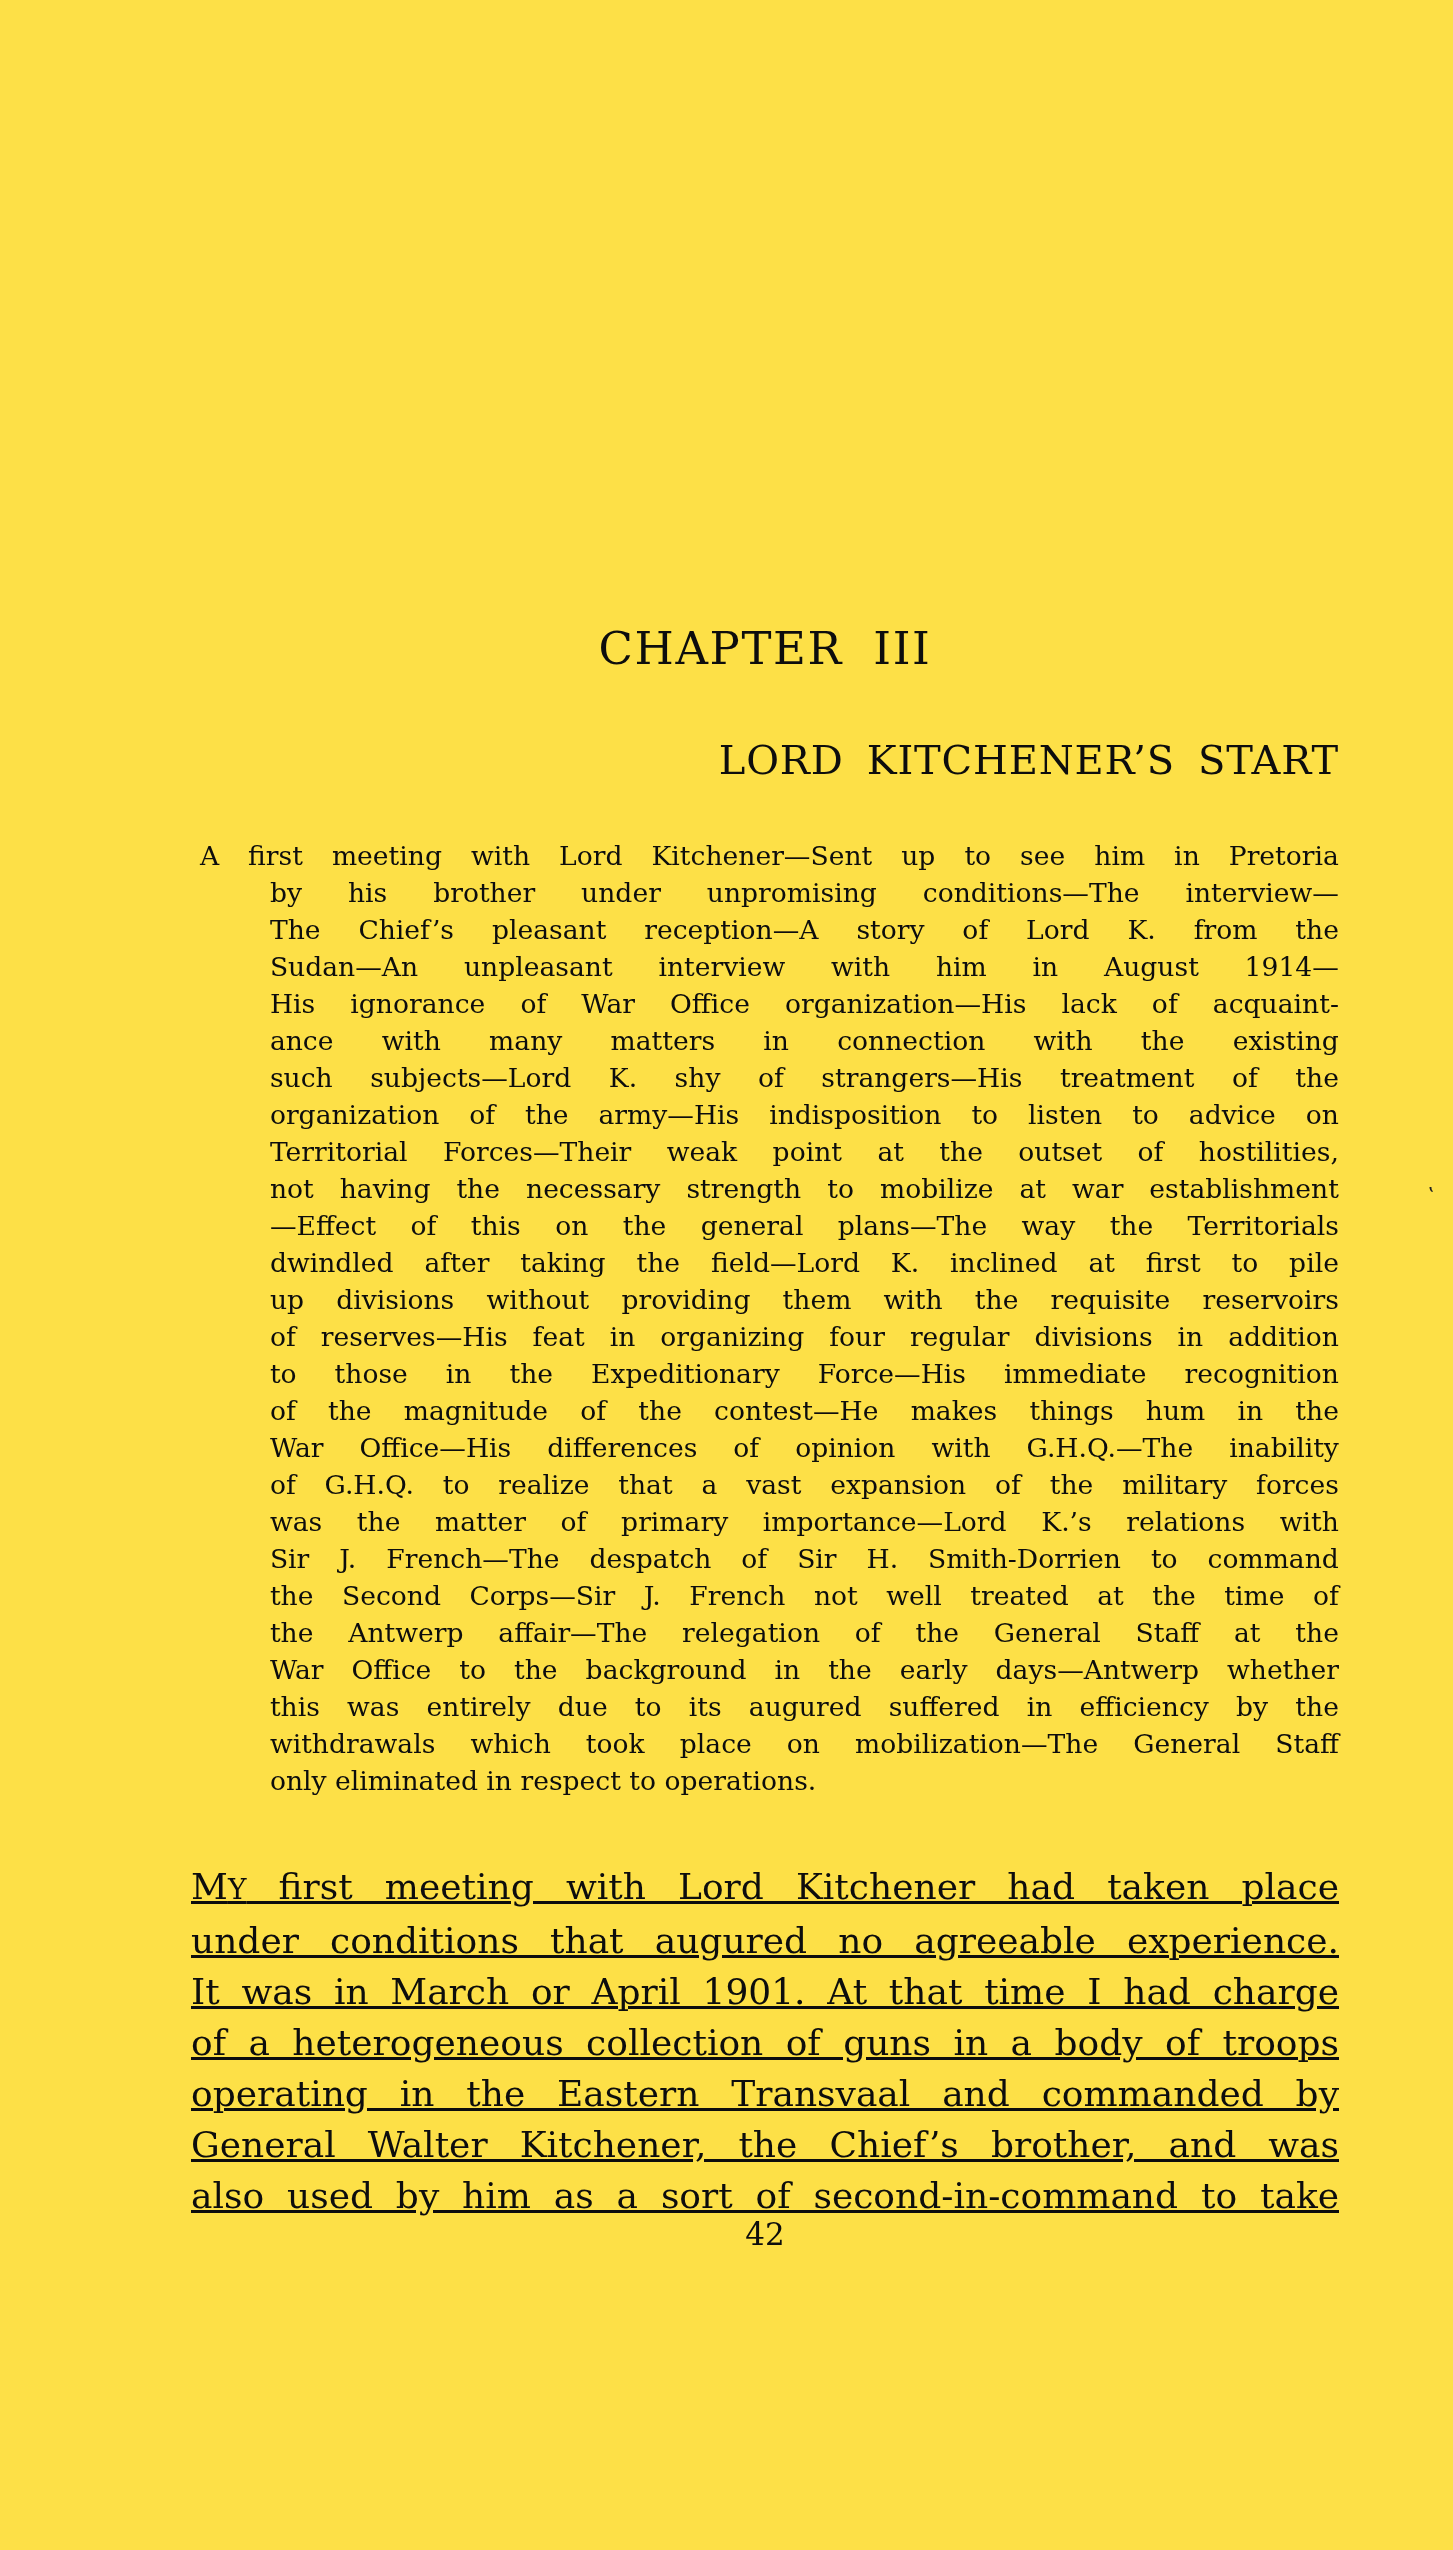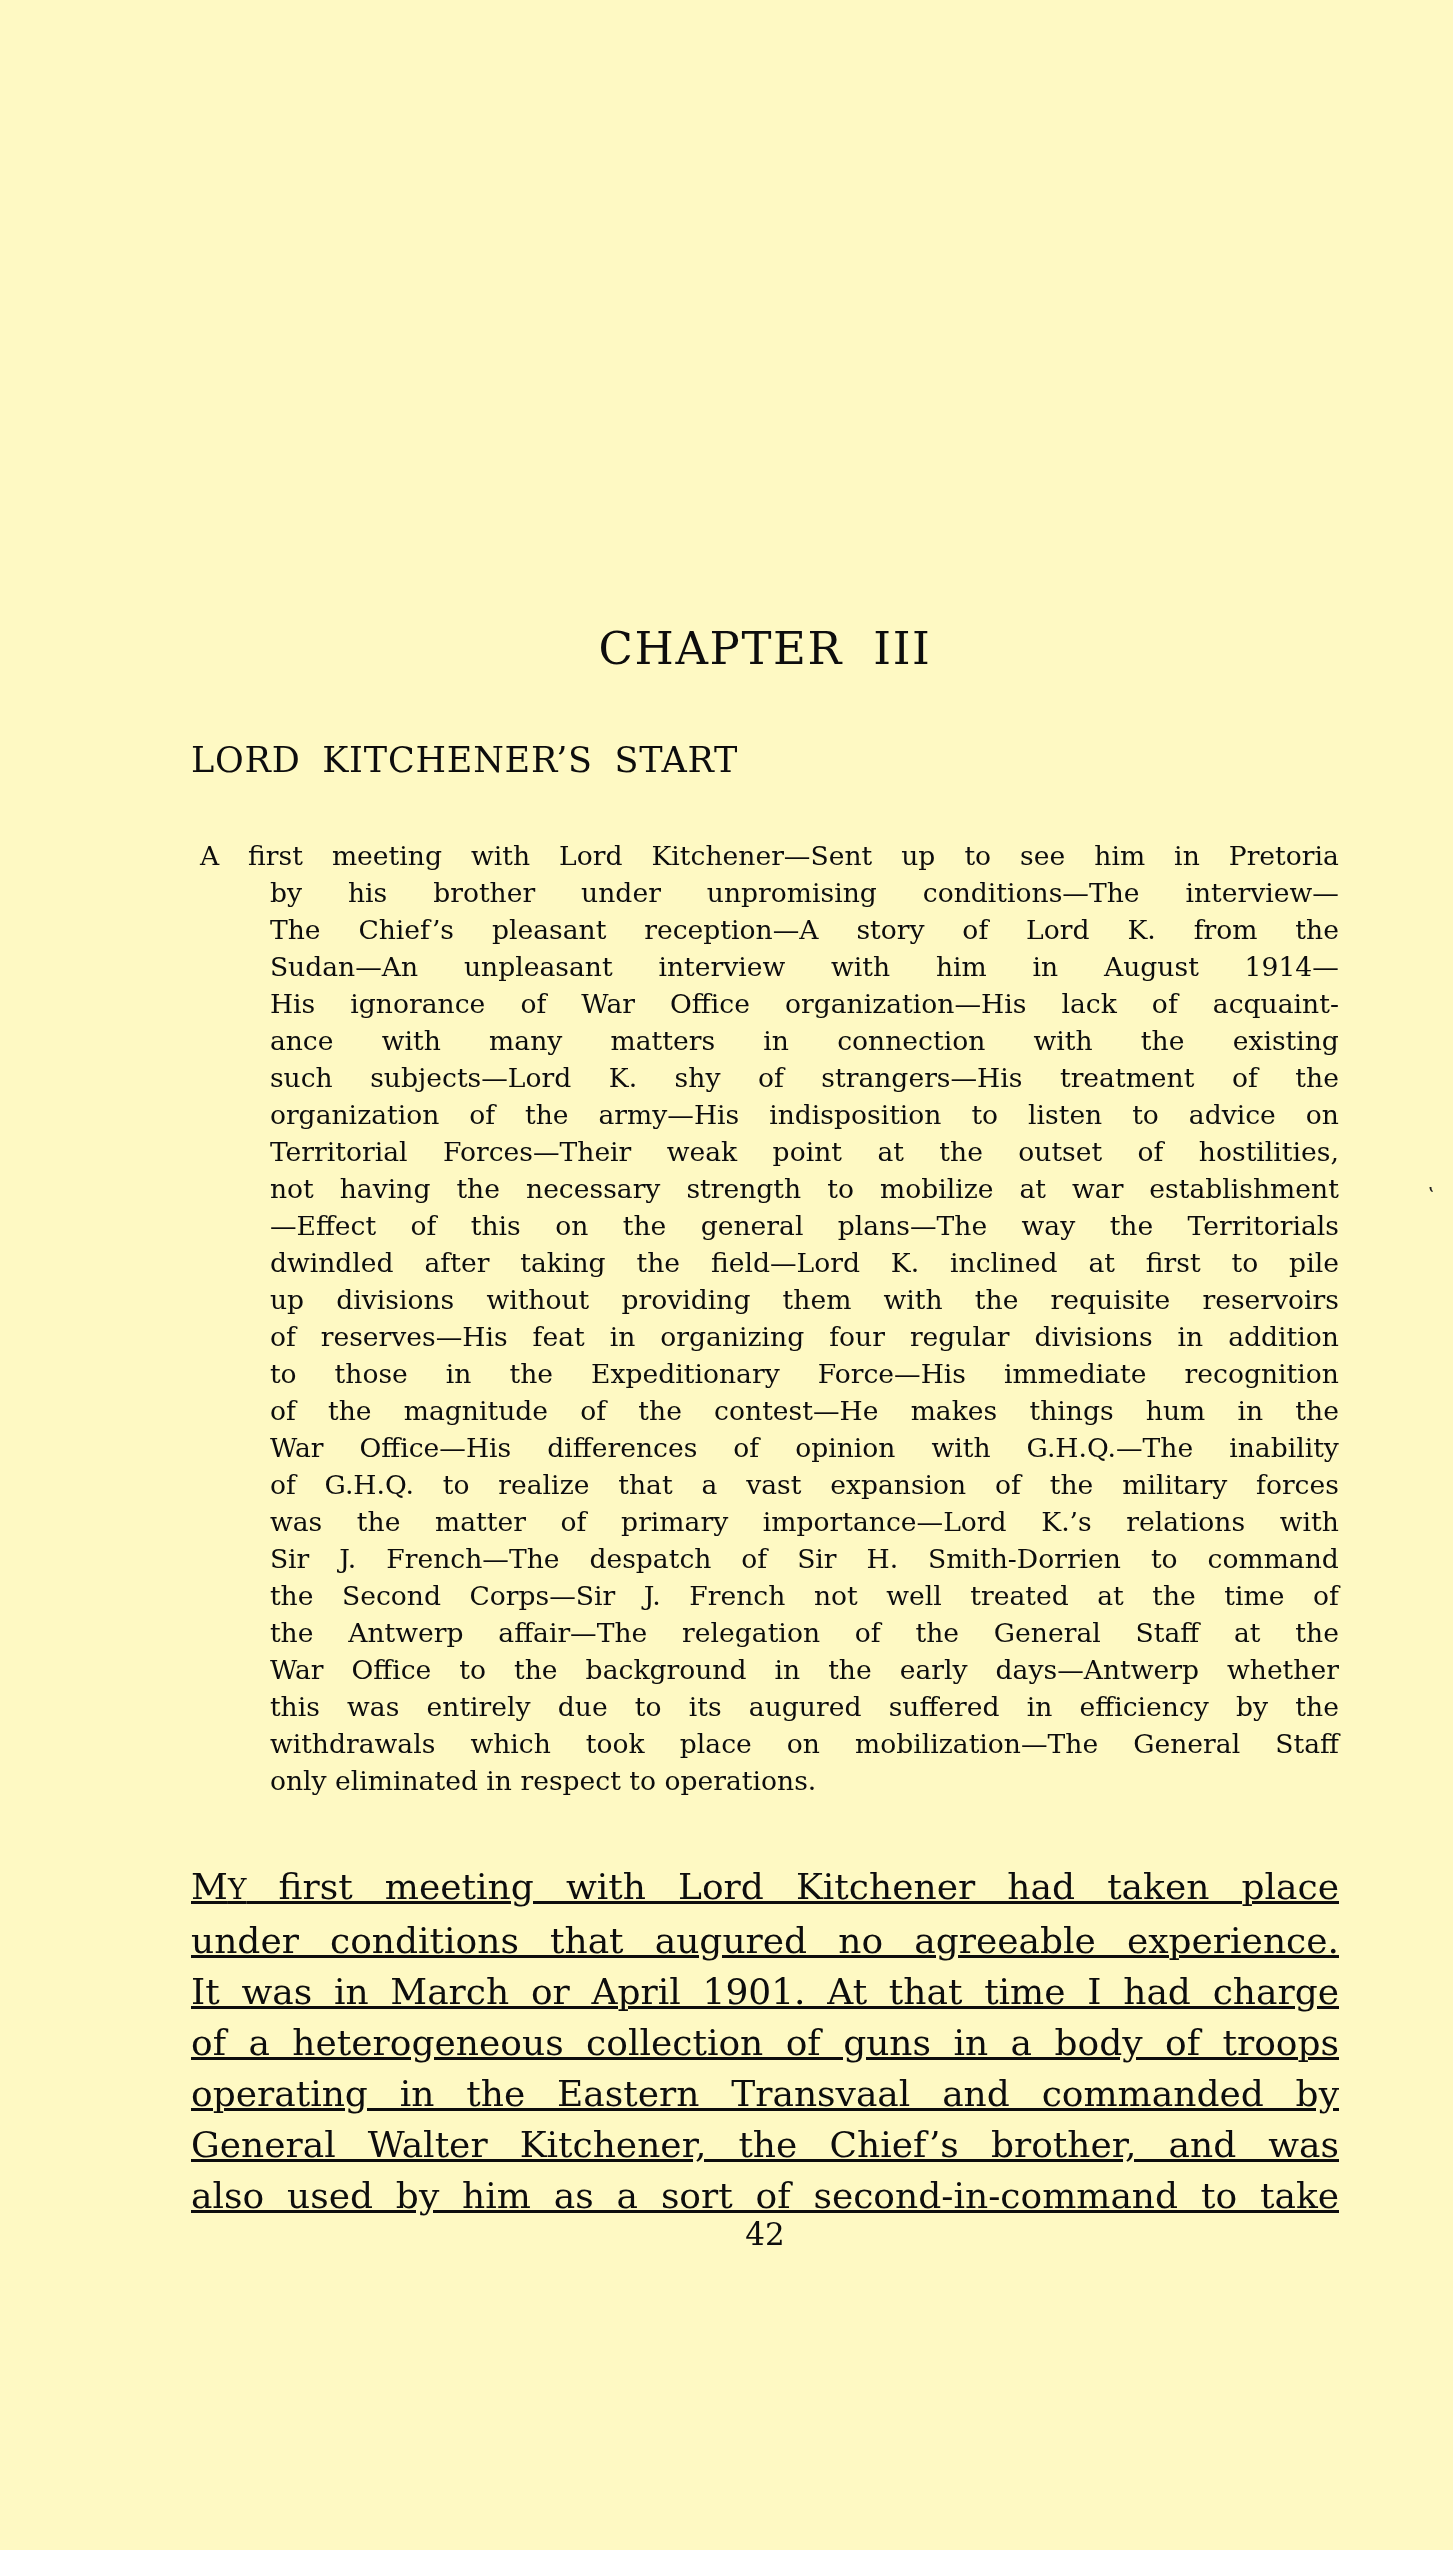--- a/index.html
+++ b/index.html
@@ -4,21 +4,21 @@
 <style>
   html, body {
     margin: 0;
     padding: 0;
     background: #e8e8e8;
   }
   .page {
     position: relative;
     width: 1454px;
     height: 2550px;
-    background: #fef9c3;
+    background: #fde047;
     font-family: "DejaVu Serif", "Liberation Serif", serif;
     color: #0d0d0d;
     overflow: hidden;
     -webkit-font-smoothing: antialiased;
   }
   .text-block {
     position: absolute;
     left: 191px;
     top: 0;
     width: 1148px;
@@ -34,22 +34,22 @@
     line-height: 56px;
     letter-spacing: 1.6px;
     word-spacing: 14.5px;
     white-space: nowrap;
   }
   .chapter-subtitle {
     position: absolute;
     top: 739px;
     left: 0;
     width: 100%;
-    text-align: left;
-    font-size: 35px;
+    text-align: right;
+    font-size: 40px;
     line-height: 42px;
     letter-spacing: 0.8px;
     word-spacing: 9.7px;
     white-space: nowrap;
   }
   .synopsis {
     position: absolute;
     top: 837px;
     left: 8.9px;
     width: 1139px;

